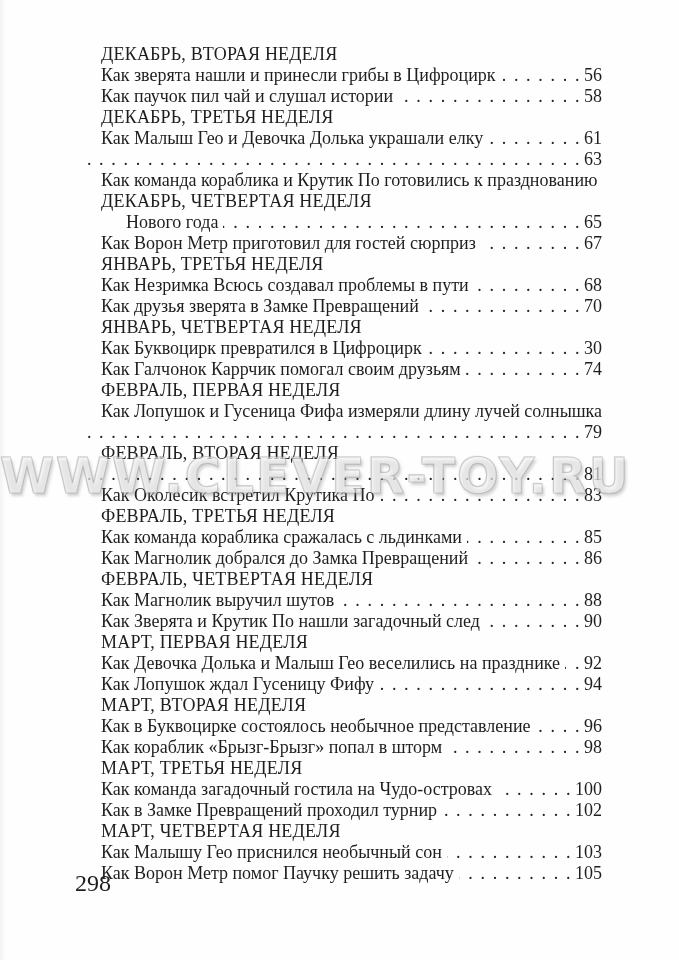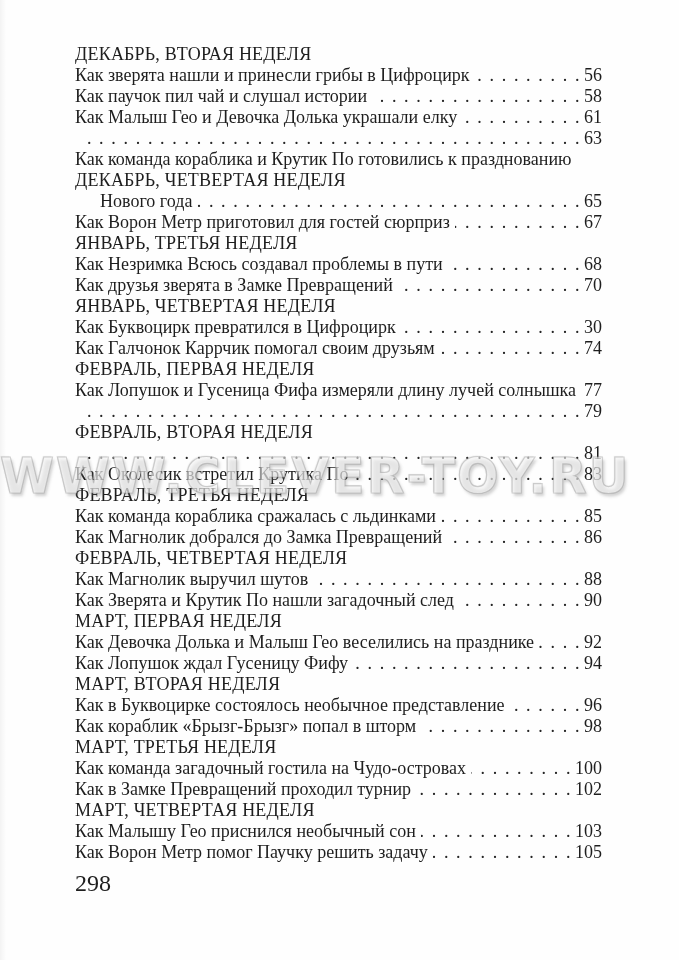--- a/index.html
+++ b/index.html
@@ -32,21 +32,21 @@
     display: flex;
     align-items: baseline;
     height: 21px;
     line-height: 21px;
     font-size: 18px;
     white-space: nowrap;
     overflow: hidden;
   }
   .row.heading { letter-spacing: 0.2px; }
   .row.indent { padding-left: 25px; align-items: center; }
-  .title { flex: 0 0 auto; }
+  .title { flex: 0 0 auto; margin-left: 26px; }
   .dots {
     flex: 1 1 auto;
     overflow: hidden;
     direction: rtl;
     margin: 0 3px 0 5px;
     min-width: 0;
   }
   .dots::after {
     content: ". . . . . . . . . . . . . . . . . . . . . . . . . . . . . . . . . . . . . . . . . . . . . . . . . . . . . . . . . . . . . . . . . . . . ";
     letter-spacing: 1.6px;
@@ -96,20 +96,23 @@
     <span class="dots"></span>
     <span class="pageno">56</span>
   </div>
 
   <div class="row entry">
     <span class="title">Как паучок пил чай и слушал истории</span>
     <span class="dots"></span>
     <span class="pageno">58</span>
   </div>
 
+  <div class="row heading">
+    <span class="title">ДЕКАБРЬ, ТРЕТЬЯ НЕДЕЛЯ</span>
+  </div>
 
   <div class="row entry">
     <span class="title">Как Малыш Гео и Девочка Долька украшали елку</span>
     <span class="dots"></span>
     <span class="pageno">61</span>
   </div>
 
   <div class="row entry">
     <span class="dots"></span>
     <span class="pageno">63</span>

